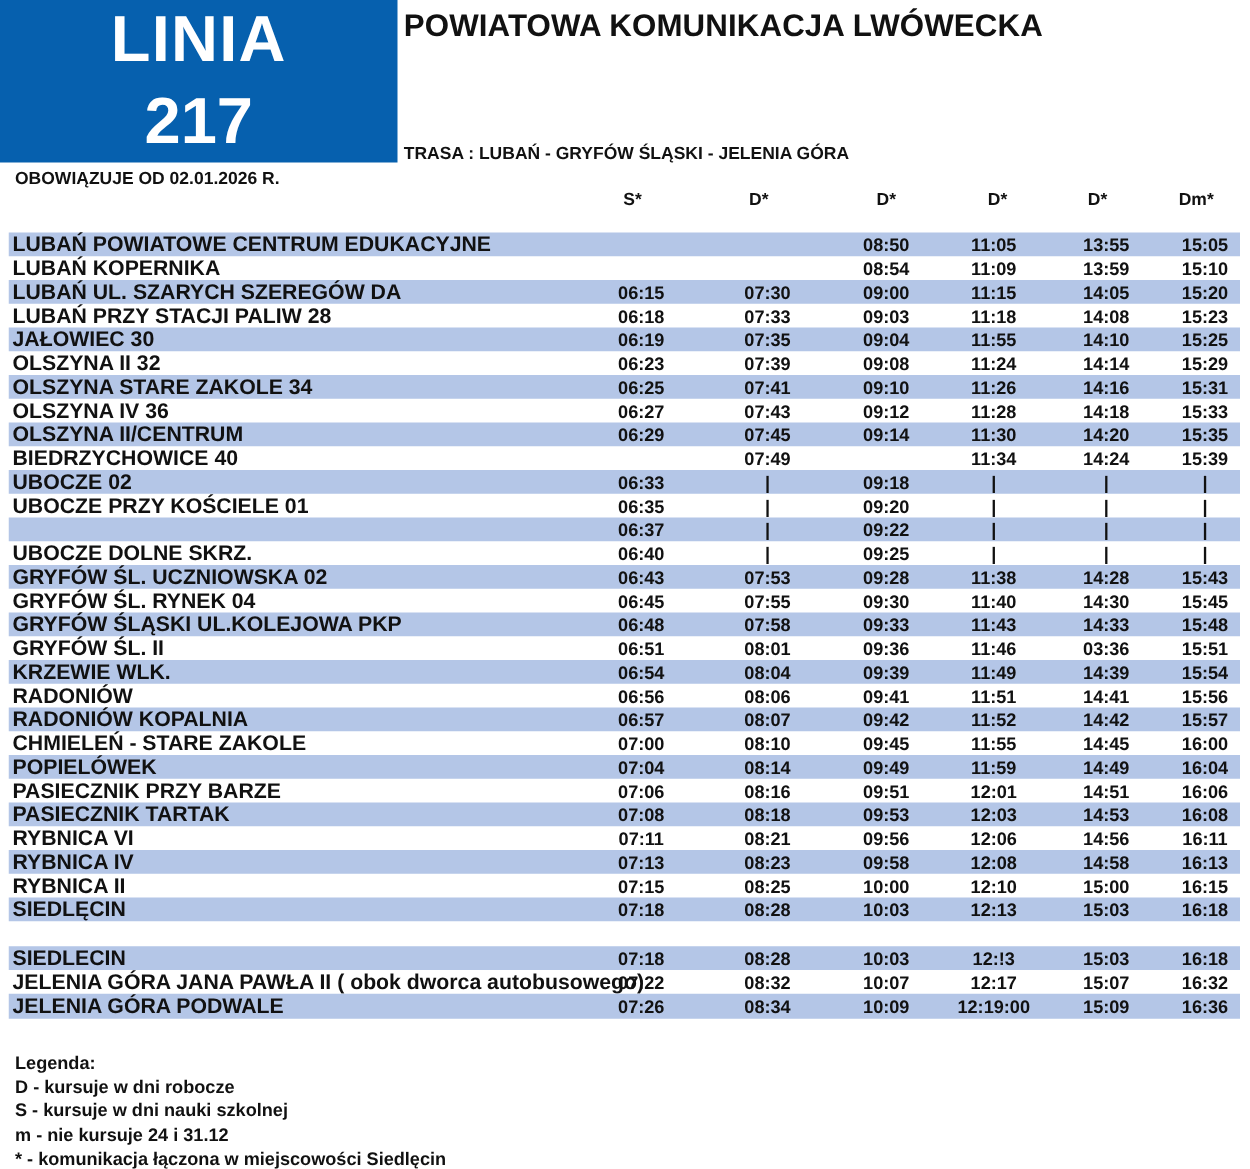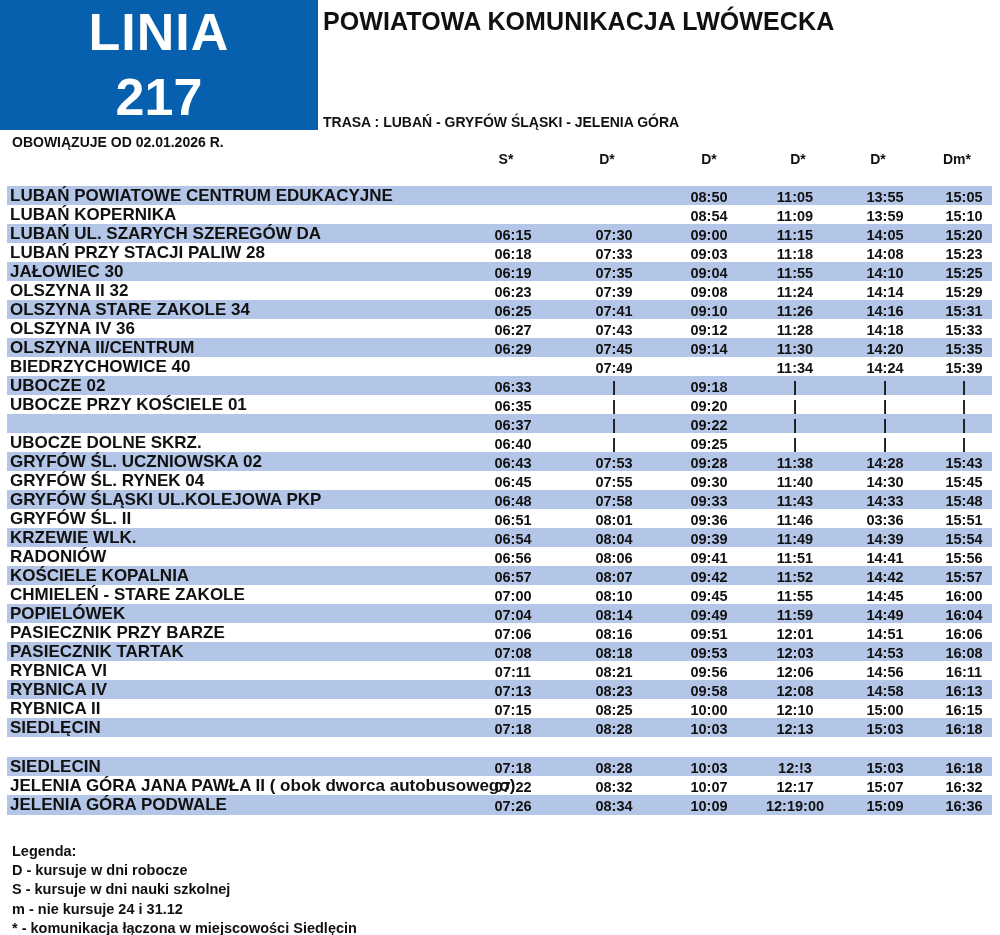--- a/index.html
+++ b/index.html
@@ -225,21 +225,21 @@
     <div class="row">
       <div class="name">RADONIÓW</div>
       <div class="cell" style="left: 466px;">06:56</div>
       <div class="cell" style="left: 567px;">08:06</div>
       <div class="cell" style="left: 662px;">09:41</div>
       <div class="cell" style="left: 748px;">11:51</div>
       <div class="cell" style="left: 838px;">14:41</div>
       <div class="cell" style="left: 917px;">15:56</div>
     </div>
     <div class="row stripe">
-      <div class="name">KOŚCIELE KOPALNIA</div>
+      <div class="name">RADONIÓW KOPALNIA</div>
       <div class="cell" style="left: 466px;">06:57</div>
       <div class="cell" style="left: 567px;">08:07</div>
       <div class="cell" style="left: 662px;">09:42</div>
       <div class="cell" style="left: 748px;">11:52</div>
       <div class="cell" style="left: 838px;">14:42</div>
       <div class="cell" style="left: 917px;">15:57</div>
     </div>
     <div class="row">
       <div class="name">CHMIELEŃ - STARE ZAKOLE</div>
       <div class="cell" style="left: 466px;">07:00</div>

